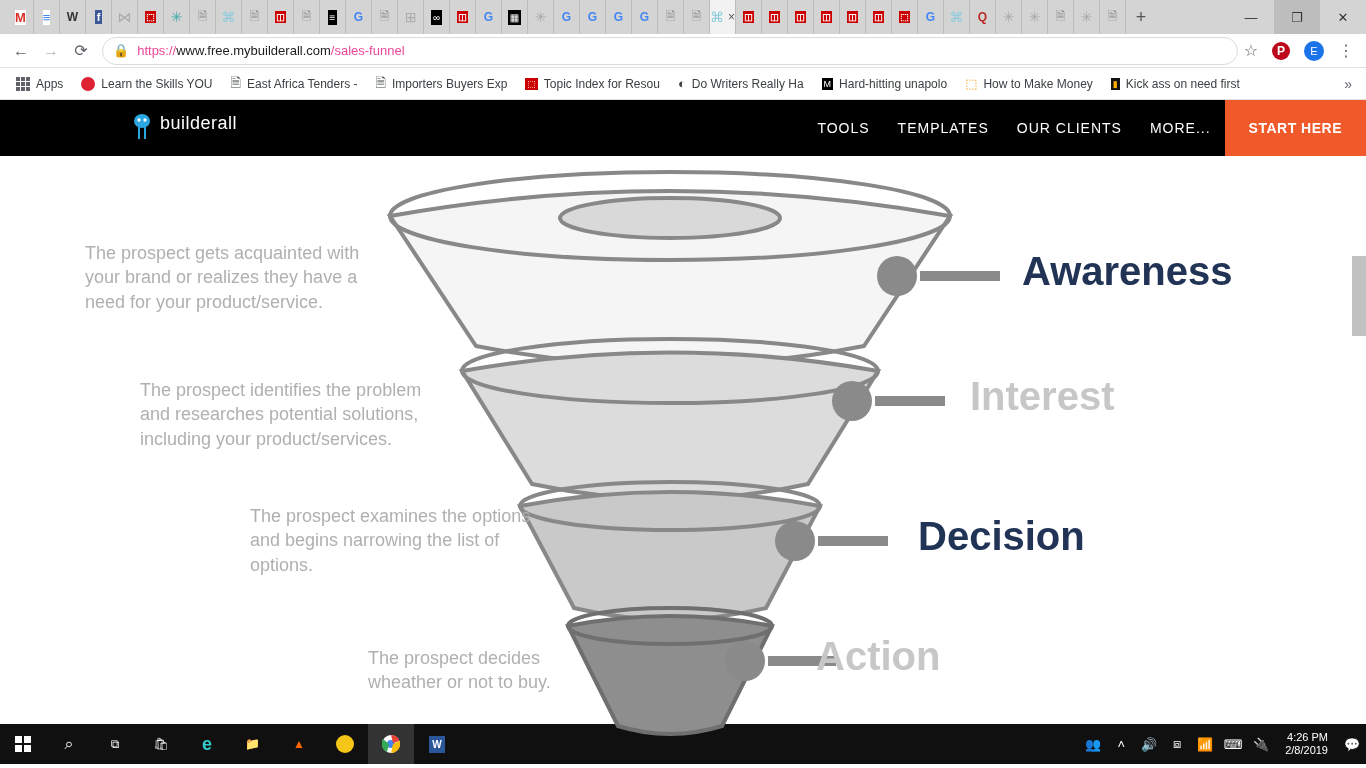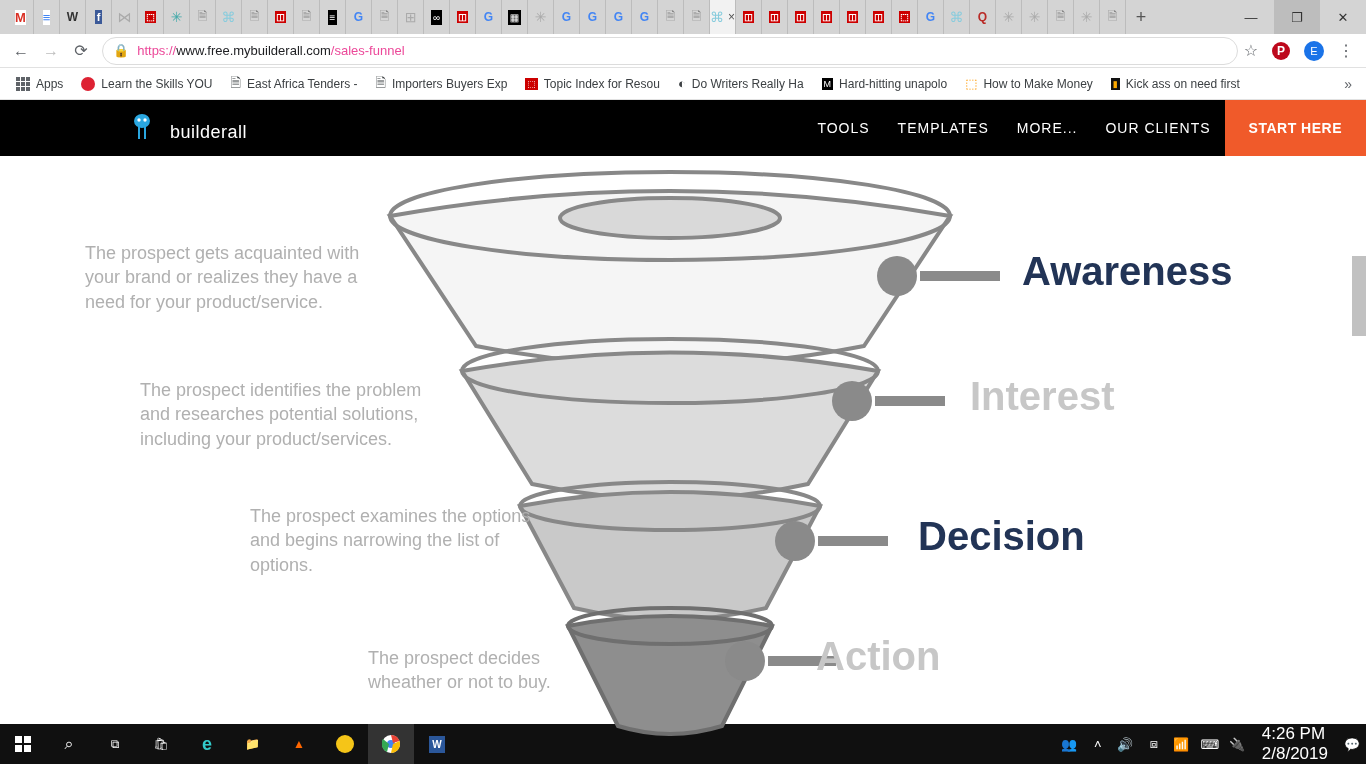--- a/index.html
+++ b/index.html
@@ -35,21 +35,21 @@
 .dots{color:#5f6368;font-size:16px}
 .bmbar{height:32px;background:#fff;display:flex;align-items:center;padding:0 10px;border-bottom:1px solid #e1e1e1;font-size:12px;color:#3c4043;gap:6px}
 .bm{display:flex;align-items:center;gap:6px;padding:0 6px;white-space:nowrap}
 .bm .ico{font-size:13px}
 .appsico{display:grid;grid-template-columns:repeat(3,4px);grid-template-rows:repeat(3,4px);gap:1px}
 .appsico span{background:#5f6368}
 .bmR{margin-left:auto;font-size:14px;color:#5f6368;padding-right:4px}
 
 .page{height:624px;position:relative;background:#fff}
 .siteheader{height:56px;background:#000;display:flex;align-items:center;padding:0 0 0 130px}
-.logo{display:flex;align-items:flex-end;gap:16px}
+.logo{display:flex;align-items:flex-start;gap:6px}
 .logo svg{width:24px;height:30px}
 .logo span{color:#fff;font-size:18px;letter-spacing:.5px;font-weight:400}
 .navmenu{margin-left:auto;display:flex;align-items:stretch;height:56px}
 .navitem{color:#fff;font-size:14px;letter-spacing:1px;padding:0 14px;display:flex;align-items:center;font-weight:500}
 .navcta{background:#f05a2a;color:#fff;font-size:14px;letter-spacing:.5px;font-weight:600;padding:12px 24px;display:flex;align-items:center}
 
 .funnelwrap{position:absolute;top:56px;left:0;right:0;bottom:0}
 .stage-desc{position:absolute;color:#b0b0b0;font-size:18px;line-height:1.35;max-width:400px}
 .stage-label{position:absolute;font-size:40px;font-weight:700;color:#223456}
 .stage-label.mute{color:#c7c7c7}
@@ -57,21 +57,21 @@
 .bar{position:absolute;height:10px;background:#8a8a8a}
 
 .scrollthumb{position:absolute;right:0;width:14px;background:#c1c1c1}
 
 .taskbar{height:40px;background:#101010;display:flex;align-items:center;color:#fff;font-size:12px}
 .tb{width:46px;height:40px;display:flex;align-items:center;justify-content:center}
 .tb.activeapp{background:#333}
 .tb svg,.tb span{color:#fff}
 .tray{margin-left:auto;display:flex;align-items:center;height:40px}
 .trayico{width:28px;text-align:center;font-size:13px;color:#fff}
-.clock{padding:0 10px;text-align:left;font-size:17px;line-height:1.2}
+.clock{padding:0 10px;text-align:right;font-size:11px;line-height:1.2}
 </style>
 </head>
 <body>
 
 <div class="tabstrip">
   <div class="tab">
       <span class="favM">M</span>
     </div>
   <div class="tab">
       <span class="favDoc">≡</span>
@@ -284,22 +284,22 @@
           <rect x="8" y="14" width="2" height="12" fill="#2aa7e0"></rect>
           <rect x="14" y="14" width="2" height="12" fill="#2aa7e0"></rect>
           <circle cx="9" cy="7" r="1.7" fill="#fff"></circle>
           <circle cx="15" cy="7" r="1.7" fill="#fff"></circle>
         </svg>
       <span>builderall</span>
     </div>
     <div class="navmenu">
       <div class="navitem">TOOLS</div>
       <div class="navitem">TEMPLATES</div>
+      <div class="navitem">OUR CLIENTS</div>
       <div class="navitem">MORE...</div>
-      <div class="navitem">OUR CLIENTS</div>
       <div class="navcta">START HERE</div>
     </div>
   </div>
 
   <div class="funnelwrap">
 
     <svg width="700" height="580" style="position:absolute;left:370px;top:0" viewBox="0 0 700 580">
 
       <path d="M20 60 Q300 10 580 60 L494 190 Q300 228 106 190 Z" fill="#f5f5f5" stroke="#888" stroke-width="4"></path>
       <ellipse cx="300" cy="60" rx="280" ry="44" fill="none" stroke="#888" stroke-width="4"></ellipse>

